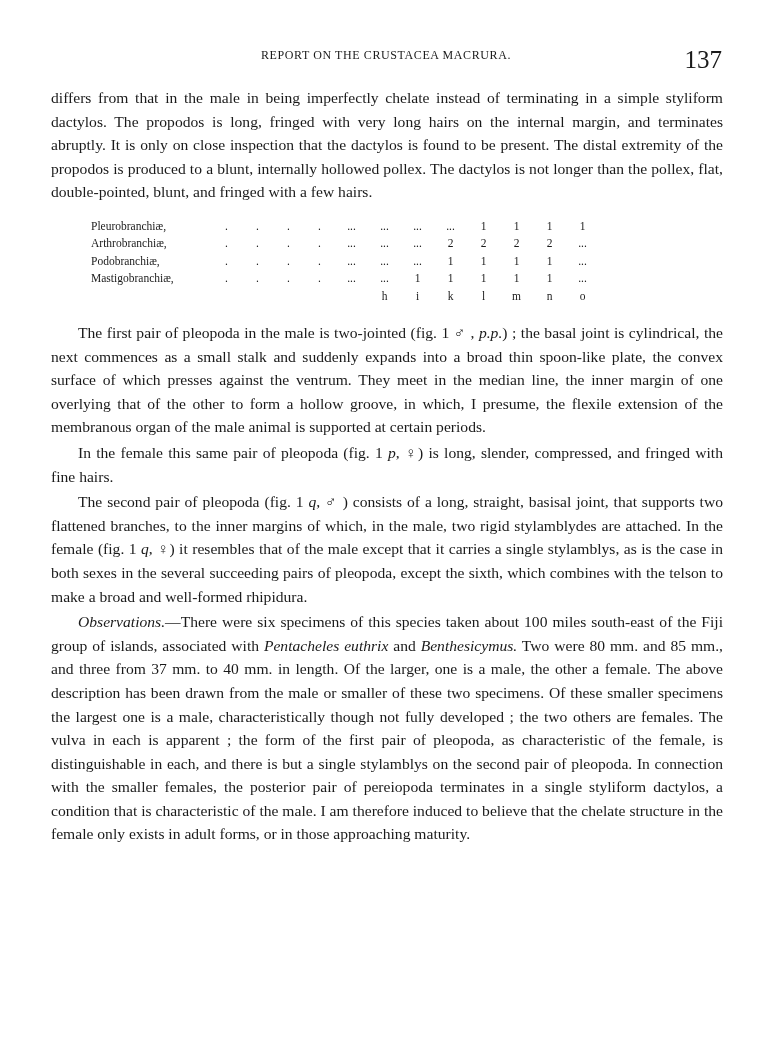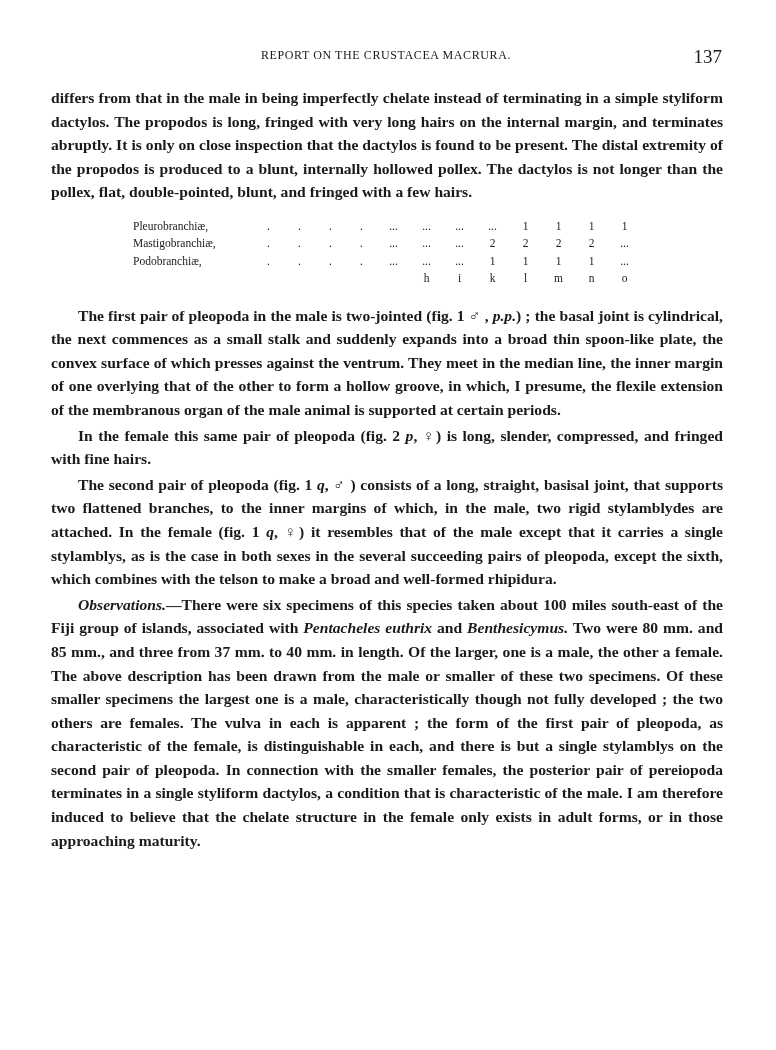--- a/index.html
+++ b/index.html
@@ -9,32 +9,32 @@
       color: #1a1a1a;
     }
     .header {
       position: absolute; top: 46px; left: 50px; width: 672px; height: 22px;
     }
     .running-title {
       position: absolute; left: 0; right: 0; text-align: center;
       font-size: 12px; letter-spacing: 0.6px; top: 2px;
     }
     .page-number {
-      position: absolute; right: 0; top: 0; font-size: 19px;
+      position: absolute; right: 0; top: 0; font-size: 25px;
     }
     .body-text {
       position: absolute; top: 86px; left: 51px; width: 672px;
       font-size: 15.6px; line-height: 23.6px;
       text-align: justify;
     }
-    .body-text p { margin: 0; font-weight: bold; }
+    .body-text p { margin: 0; }
     .indent { text-indent: 27px; }
     .table-wrap { margin: 14px 0 16px 0; }
     table.branchiae {
-      border-collapse: collapse; margin-left: 82px;
+      border-collapse: collapse; margin-left: 40px;
       font-size: 11.5px; line-height: 17.4px;
     }
     table.branchiae td { padding: 0; text-align: center; width: 30px; }
     table.branchiae td.label { text-align: left; width: 120px; }
     table.branchiae td.dot { width: 31px; }
     table.branchiae td.cell { width: 33px; }
     .para-gap { margin-top: 2px !important; }
     i { font-style: italic; }
   </style>
 </head>
@@ -61,21 +61,21 @@
             <td class="cell">...</td>
             <td class="cell">...</td>
             <td class="cell">...</td>
             <td class="cell">...</td>
             <td class="cell">1</td>
             <td class="cell">1</td>
             <td class="cell">1</td>
             <td class="cell">1</td>
           </tr>
           <tr>
-            <td class="label">Mastigobranchiæ,</td>
+            <td class="label">Arthrobranchiæ,</td>
             <td class="dot">.</td>
             <td class="dot">.</td>
             <td class="dot">.</td>
             <td class="dot">.</td>
             <td class="cell">...</td>
             <td class="cell">...</td>
             <td class="cell">...</td>
             <td class="cell">2</td>
             <td class="cell">2</td>
             <td class="cell">2</td>
@@ -91,38 +91,53 @@
             <td class="cell">...</td>
             <td class="cell">...</td>
             <td class="cell">...</td>
             <td class="cell">1</td>
             <td class="cell">1</td>
             <td class="cell">1</td>
             <td class="cell">1</td>
             <td class="cell">...</td>
           </tr>
           <tr>
+            <td class="label">Mastigobranchiæ,</td>
+            <td class="dot">.</td>
+            <td class="dot">.</td>
+            <td class="dot">.</td>
+            <td class="dot">.</td>
+            <td class="cell">...</td>
+            <td class="cell">...</td>
+            <td class="cell">1</td>
+            <td class="cell">1</td>
+            <td class="cell">1</td>
+            <td class="cell">1</td>
+            <td class="cell">1</td>
+            <td class="cell">...</td>
+          </tr>
+          <tr>
             <td class="label"></td>
             <td class="dot"></td>
             <td class="dot"></td>
             <td class="dot"></td>
             <td class="dot"></td>
             <td class="cell"></td>
             <td class="cell">h</td>
             <td class="cell">i</td>
             <td class="cell">k</td>
             <td class="cell">l</td>
             <td class="cell">m</td>
             <td class="cell">n</td>
             <td class="cell">o</td>
           </tr>
         </tbody>
     </table>
   </div>
 
   <p class="indent"><span>The first pair of pleopoda in the male is two-jointed (fig. 1 ♂ , </span><i>p.p.</i><span>) ; the basal joint is cylindrical, the next commences as a small stalk and suddenly expands into a broad thin spoon-like plate, the convex surface of which presses against the ventrum. They meet in the median line, the inner margin of one overlying that of the other to form a hollow groove, in which, I presume, the flexile extension of the membranous organ of the male animal is supported at certain periods.</span></p>
 
-  <p class="indent para-gap"><span>In the female this same pair of pleopoda (fig. 2 </span><i>p</i><span>, ♀) is long, slender, compressed, and fringed with fine hairs.</span></p>
+  <p class="indent para-gap"><span>In the female this same pair of pleopoda (fig. 1 </span><i>p</i><span>, ♀) is long, slender, compressed, and fringed with fine hairs.</span></p>
 
   <p class="indent para-gap"><span>The second pair of pleopoda (fig. 1 </span><i>q</i><span>, ♂ ) consists of a long, straight, basisal joint, that supports two flattened branches, to the inner margins of which, in the male, two rigid stylamblydes are attached. In the female (fig. 1 </span><i>q</i><span>, ♀) it resembles that of the male except that it carries a single stylamblys, as is the case in both sexes in the several succeeding pairs of pleopoda, except the sixth, which combines with the telson to make a broad and well-formed rhipidura.</span></p>
 
   <p class="indent para-gap"><i>Observations.</i><span>—There were six specimens of this species taken about 100 miles south-east of the Fiji group of islands, associated with </span><i>Pentacheles euthrix</i><span> and </span><i>Benthesicymus.</i><span> Two were 80 mm. and 85 mm., and three from 37 mm. to 40 mm. in length. Of the larger, one is a male, the other a female. The above description has been drawn from the male or smaller of these two specimens. Of these smaller specimens the largest one is a male, characteristically though not fully developed ; the two others are females. The vulva in each is apparent ; the form of the first pair of pleopoda, as characteristic of the female, is distinguishable in each, and there is but a single stylamblys on the second pair of pleopoda. In connection with the smaller females, the posterior pair of pereiopoda terminates in a single styliform dactylos, a condition that is characteristic of the male. I am therefore induced to believe that the chelate structure in the female only exists in adult forms, or in those approaching maturity.</span></p>
 </div>
 
 </body></html>

